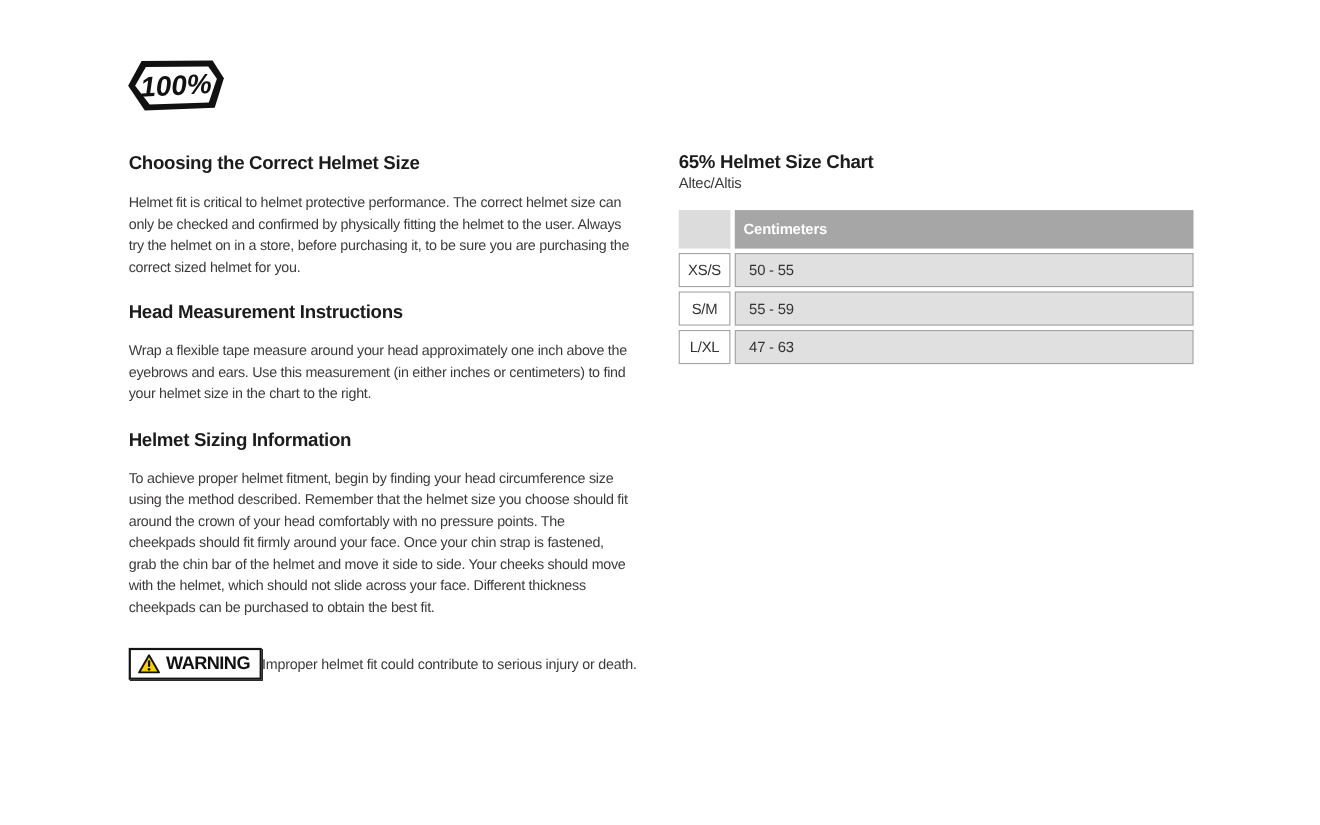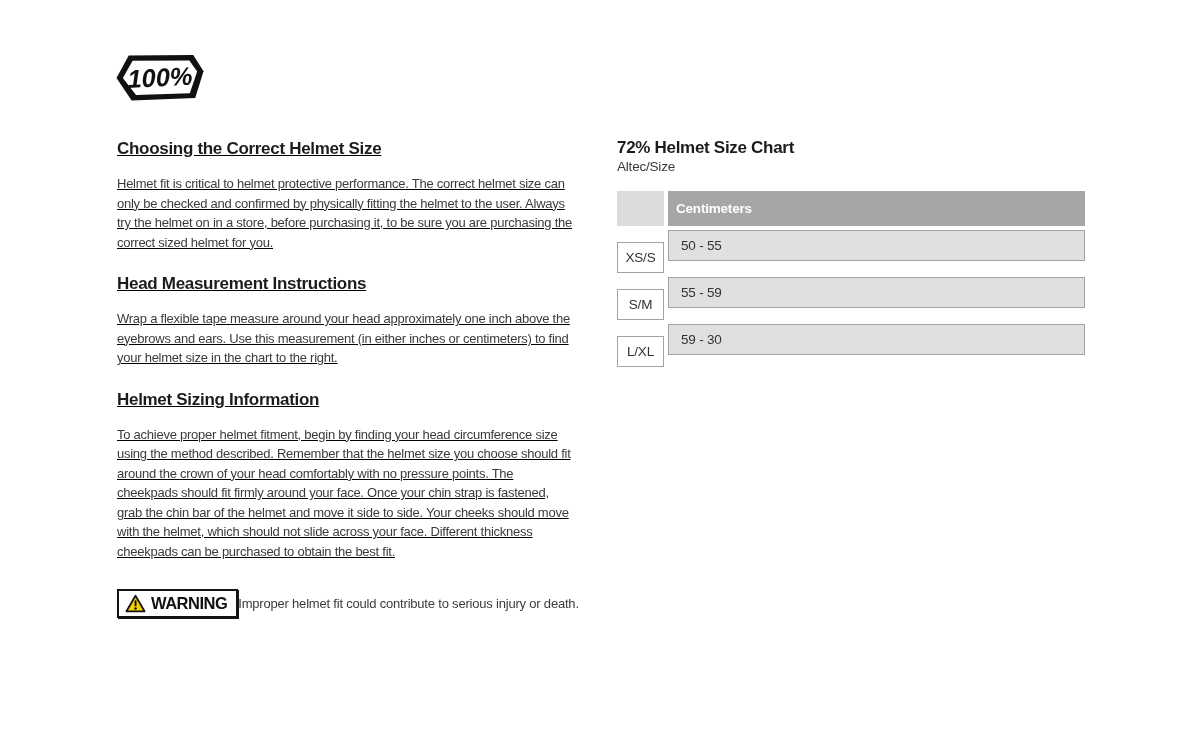--- a/index.html
+++ b/index.html
@@ -20,21 +20,21 @@
     height: 50px;
   }
   .logo svg { display: block; width: 100%; height: 100%; }
   
   .left-col {
     position: absolute;
     left: 117px;
     top: 138px;
     width: 472px;
   }
-  .left-col section { margin: 0 14px 21px 0; text-decoration: underline; }
+  .left-col section { margin: 0 14px 21px 0; }
   .left-col h2 {
     margin: 0 0 15px 0;
     font-size: 17px;
     line-height: 21px;
     font-weight: bold;
     letter-spacing: -0.3px;
     color: #1c1c1c;
   }
   .left-col p.body {
     margin: 0;
@@ -121,21 +121,20 @@
     color: #ffffff;
     font-weight: bold;
     padding-left: 8px;
   }
   .cell.sizelabel {
     background: #ffffff;
     border: 1px solid #a3a3a3;
     height: 31px;
     justify-content: center;
     color: #333333;
-    margin-top: 12px;
   }
   .cell.sizeval {
     background: #e0e0e0;
     border: 1px solid #a3a3a3;
     height: 31px;
     padding-left: 12px;
     color: #333333;
   }
 </style>
 </head>
@@ -177,31 +176,31 @@
           <circle cx="12.05" cy="16.8" r="1.4" fill="#111111"></circle>
         </svg>
         <span class="wlabel">WARNING</span>
       </div>
       <span class="warning-text">Improper helmet fit could contribute to serious injury or death.</span>
     </div>
 
   </div>
 
   <div class="right-col">
-    <h2 class="chart-title">72% Helmet Size Chart</h2>
-    <div class="chart-subtitle">Altec/Size</div>
+    <h2 class="chart-title">65% Helmet Size Chart</h2>
+    <div class="chart-subtitle">Altec/Altis</div>
 
     <div class="size-table">
       <div class="cell corner"></div>
       <div class="cell colhead">Centimeters</div>
 
       <div class="cell sizelabel">XS/S</div>
       <div class="cell sizeval">50 - 55</div>
 
       <div class="cell sizelabel">S/M</div>
       <div class="cell sizeval">55 - 59</div>
 
       <div class="cell sizelabel">L/XL</div>
-      <div class="cell sizeval">59 - 30</div>
+      <div class="cell sizeval">47 - 63</div>
     </div>
   </div>
 
 </div>
 
 </body></html>

